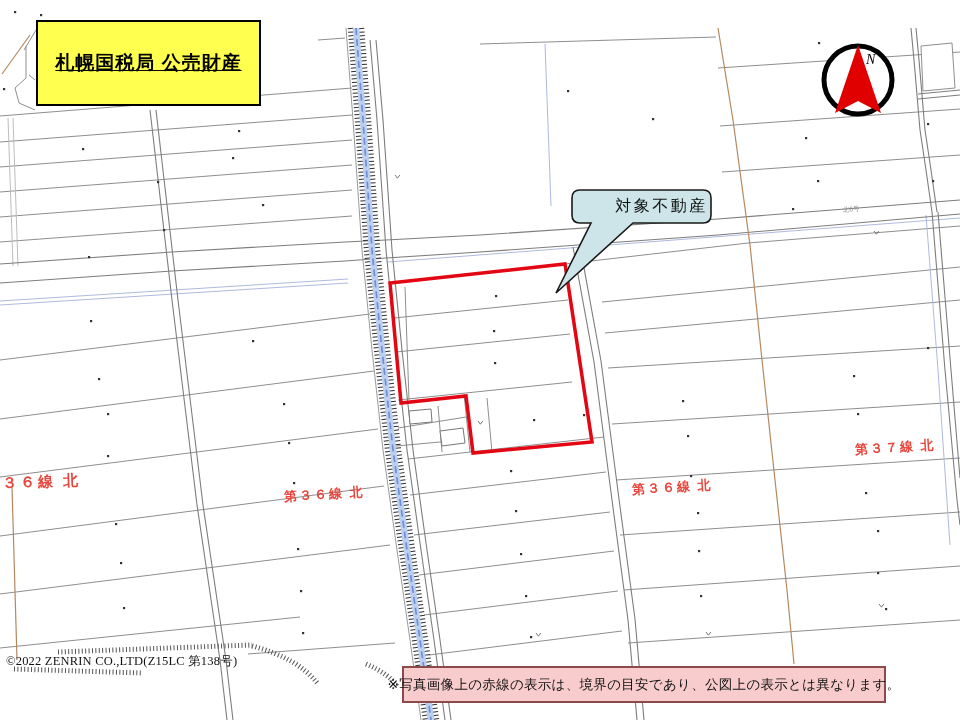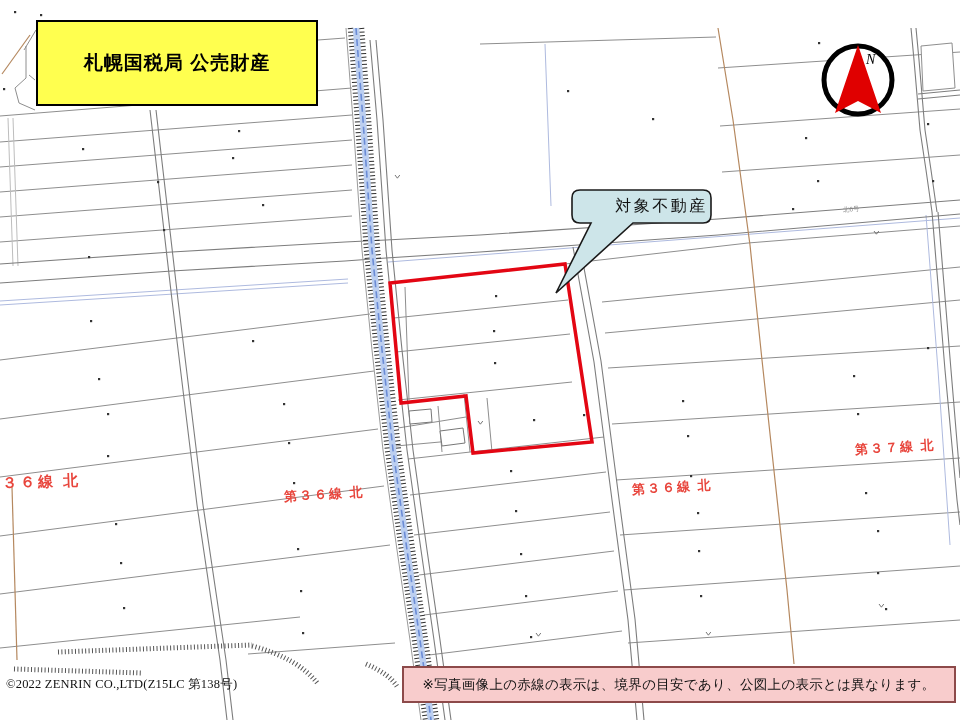--- a/index.html
+++ b/index.html
@@ -4,47 +4,47 @@
 <style>
   html,body{margin:0;padding:0;}
   body{
     width:960px;height:720px;position:relative;overflow:hidden;
     background:#ffffff;
     font-family:"Liberation Sans","DejaVu Sans",sans-serif;
   }
   #map-svg{position:absolute;left:0;top:0;}
   .overlay{position:absolute;box-sizing:border-box;}
   #title-box{
-    left:36px;top:20px;width:282px;height:86px;
+    left:36px;top:20px;width:225px;height:86px;
     background:#ffff4f;border:2px solid #000;
     display:flex;flex-direction:column;justify-content:center;align-items:center;
-    gap:5px;z-index:5;
+    gap:5px;z-index:5;text-decoration:underline;
   }
   #title-box .tline{
     font-size:19px;font-weight:bold;color:#000;letter-spacing:1px;white-space:nowrap;
   }
   #callout-label{
     left:572px;top:190px;width:139px;height:33px;
     display:flex;justify-content:center;align-items:center;
     font-size:16px;color:#111;letter-spacing:2.5px;z-index:4;white-space:nowrap;padding-left:40px;
   }
   .map-label{
     position:absolute;color:#e8453c;font-weight:bold;white-space:nowrap;z-index:3;
     transform-origin:left center;
   }
   #label-36-left{left:2px;top:474px;font-size:15px;letter-spacing:3px;transform:rotate(-2deg);}
   #label-36-center{left:284px;top:488px;font-size:13px;letter-spacing:2px;transform:rotate(-3.5deg);}
   #label-36-east{left:632px;top:481px;font-size:13px;letter-spacing:2px;transform:rotate(-3.5deg);}
   #label-37-far-east{left:855px;top:441px;font-size:13px;letter-spacing:2px;transform:rotate(-3.5deg);}
   #copyright{
-    left:6px;top:676px;font-family:"Liberation Serif","DejaVu Serif",serif;
+    left:6px;top:653px;font-family:"Liberation Serif","DejaVu Serif",serif;
     font-size:12.5px;color:#111;z-index:4;white-space:nowrap;letter-spacing:0.2px;
   }
   #disclaimer{
-    left:402px;top:666px;width:554px;height:37px;
+    left:402px;top:666px;width:484px;height:37px;
     background:#f8cccc;border:2px solid #8d4a4a;
     display:flex;justify-content:center;align-items:center;
     font-size:13.5px;color:#111;z-index:6;white-space:nowrap;letter-spacing:0.3px;
   }
 </style>
 </head>
 <body>
 
 <svg id="map-svg" width="960" height="720" viewBox="0 0 960 720">
 

